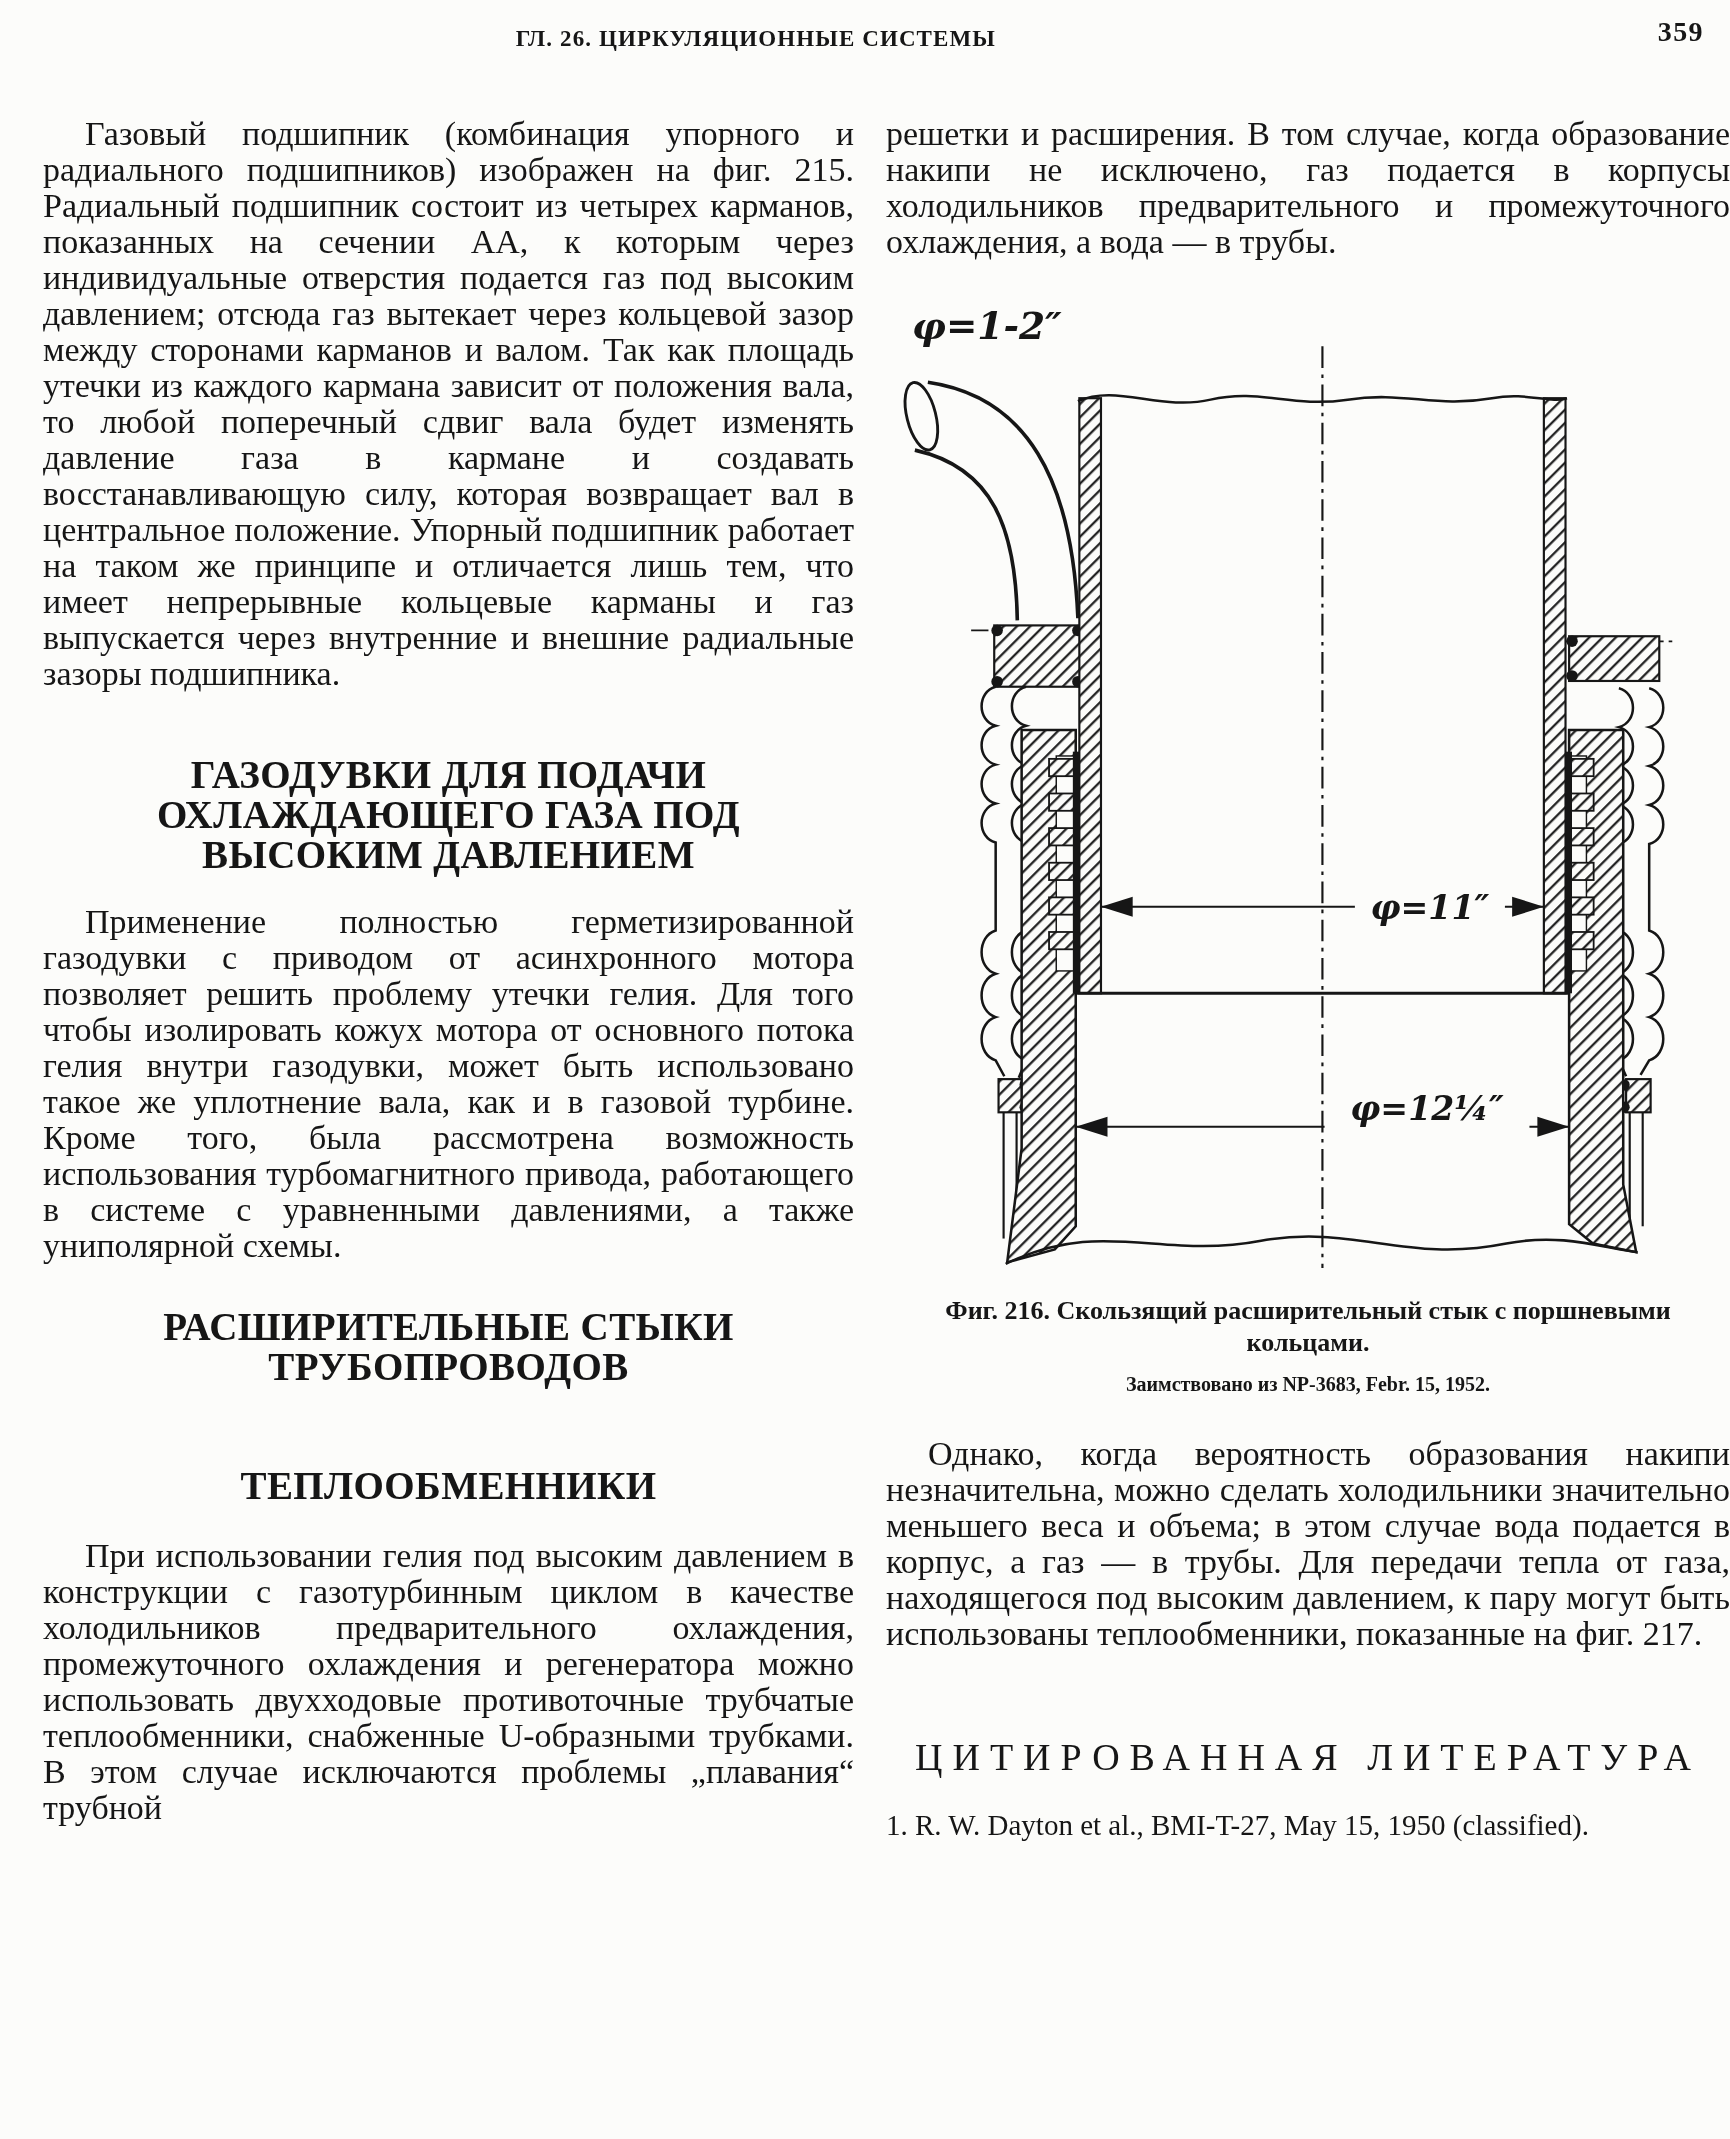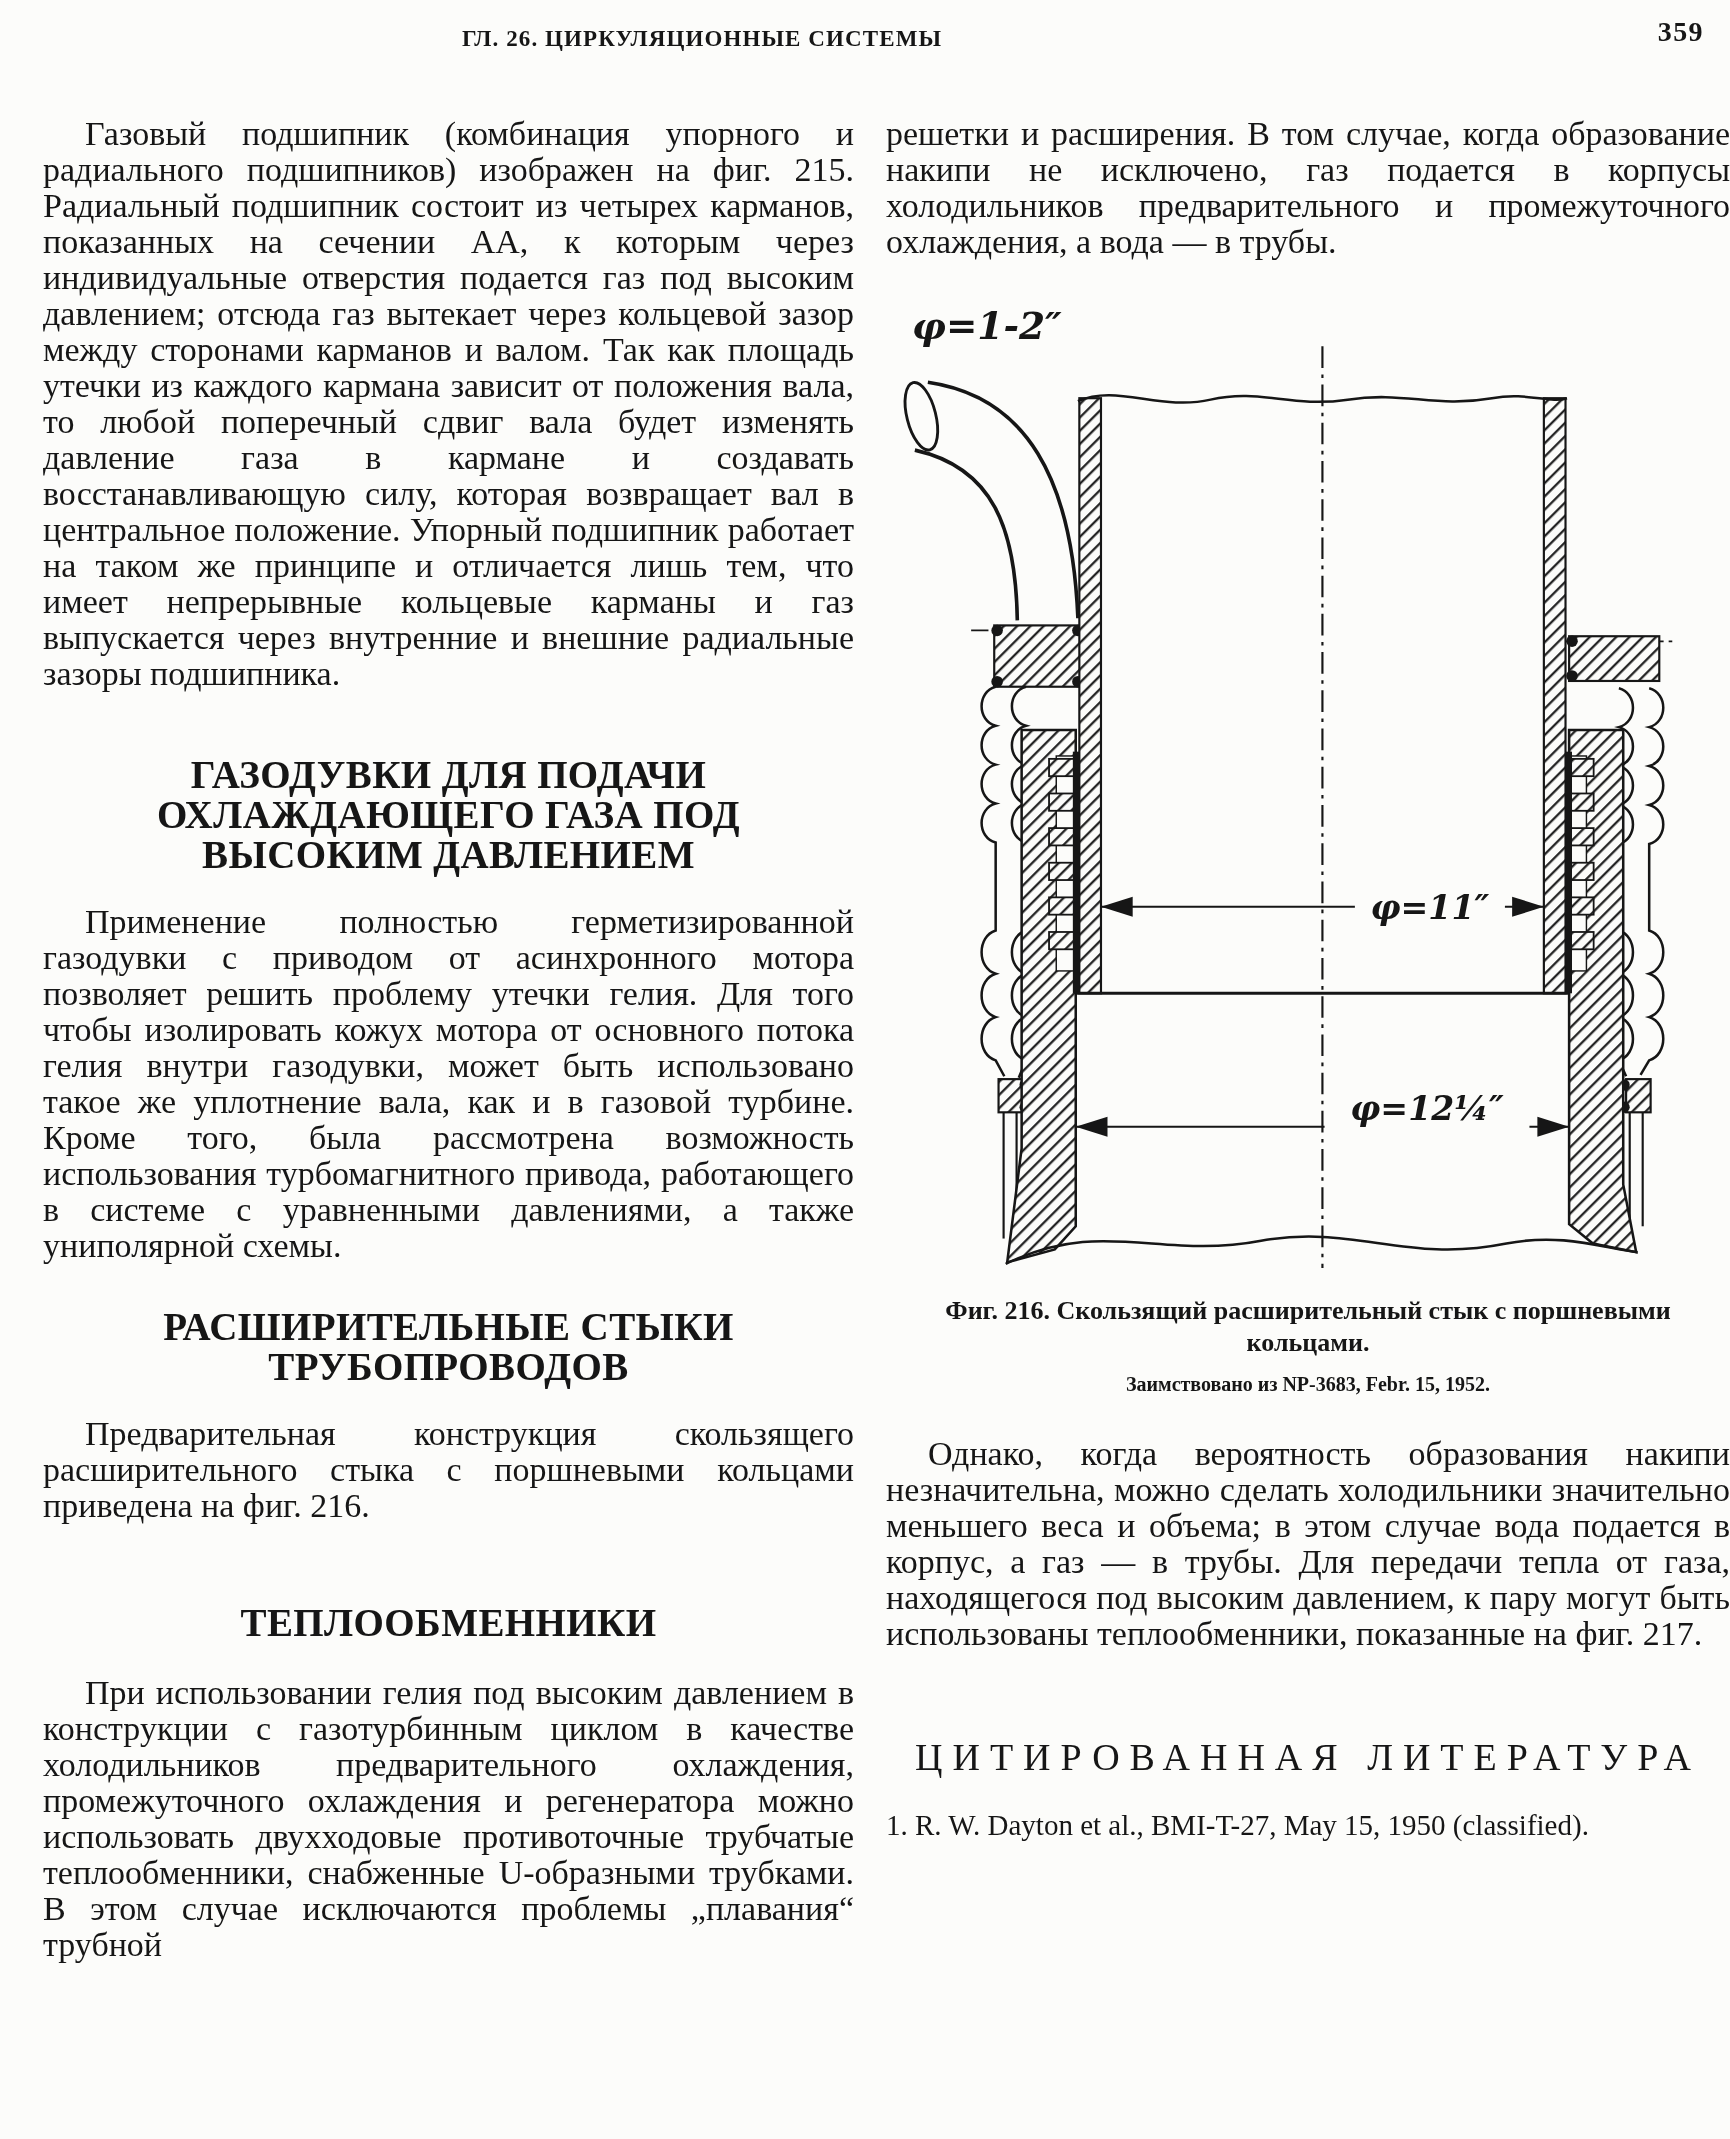--- a/index.html
+++ b/index.html
@@ -6,21 +6,21 @@
   .page{
     position:relative;
     width:1731px;height:2140px;
     background:#fcfcfa;
     font-family:"Liberation Serif","DejaVu Serif",serif;
     color:#161616;
     overflow:hidden;
   }
   .hdr-chapter{
     position:absolute;left:462px;top:26px;width:534px;
-    text-align:left;font-weight:bold;font-size:23px;letter-spacing:1.1px;
+    text-align:right;font-weight:bold;font-size:23px;letter-spacing:1.1px;
     white-space:nowrap;
   }
   .hdr-page{
     position:absolute;right:27px;top:16px;
     font-weight:bold;font-size:28px;letter-spacing:1.4px;
   }
   .col{position:absolute;top:116px;font-size:34px;line-height:36px;text-align:justify;}
   .col-left{left:43px;width:811px;}
   .col-right{left:886px;width:844px;}
   .para{margin:0;text-indent:42px;}
@@ -57,21 +57,20 @@
 <div class="page">
 
   <div class="hdr-chapter">ГЛ. 26. ЦИРКУЛЯЦИОННЫЕ СИСТЕМЫ</div>
   <div class="hdr-page">359</div>
 
   <div class="col col-left">
     <p class="para">Газовый подшипник (комбинация упорного и радиального подшипников) изображен на фиг. 215. Радиальный подшипник состоит из четырех карманов, показанных на сечении АА, к которым через индивидуальные отверстия подается газ под высоким давлением; отсюда газ вытекает через кольцевой зазор между сторонами карманов и валом. Так как площадь утечки из каждого кармана зависит от положения вала, то любой поперечный сдвиг вала будет изменять давление газа в кармане и создавать восстанавливающую силу, которая возвращает вал в центральное положение. Упорный подшипник работает на таком же принципе и отличается лишь тем, что имеет непрерывные кольцевые карманы и газ выпускается через внутренние и внешние радиальные зазоры подшипника.</p>
     <p class="shead h1">ГАЗОДУВКИ ДЛЯ ПОДАЧИ ОХЛАЖДАЮЩЕГО ГАЗА ПОД ВЫСОКИМ ДАВЛЕНИЕМ</p>
     <p class="para">Применение полностью герметизированной газодувки с приводом от асинхронного мотора позволяет решить проблему утечки гелия. Для того чтобы изолировать кожух мотора от основного потока гелия внутри газодувки, может быть использовано такое же уплотнение вала, как и в газовой турбине. Кроме того, была рассмотрена возможность использования турбомагнитного привода, работающего в системе с уравненными давлениями, а также униполярной схемы.</p>
     <p class="shead h2">РАСШИРИТЕЛЬНЫЕ СТЫКИ ТРУБОПРОВОДОВ</p>
-    <p class="para">Предварительная конструкция скользящего расширительного стыка с поршневыми кольцами приведена на фиг. 216.</p>
     <p class="shead h3">ТЕПЛООБМЕННИКИ</p>
     <p class="para">При использовании гелия под высоким давлением в конструкции с газотурбинным циклом в качестве холодильников предварительного охлаждения, промежуточного охлаждения и регенератора можно использовать двухходовые противоточные трубчатые теплообменники, снабженные U-образными трубками. В этом случае исключаются проблемы „плавания“ трубной</p>
   </div>
 
   <div class="col col-right">
     <p class="para noindent">решетки и расширения. В том случае, когда образование накипи не исключено, газ подается в корпусы холодильников предварительного и промежуточного охлаждения, а вода — в трубы.</p>
 
     <div class="fig">
       <svg width="844" height="981" viewBox="0 0 1170 1360" style="font-size:47px">
         <defs>

